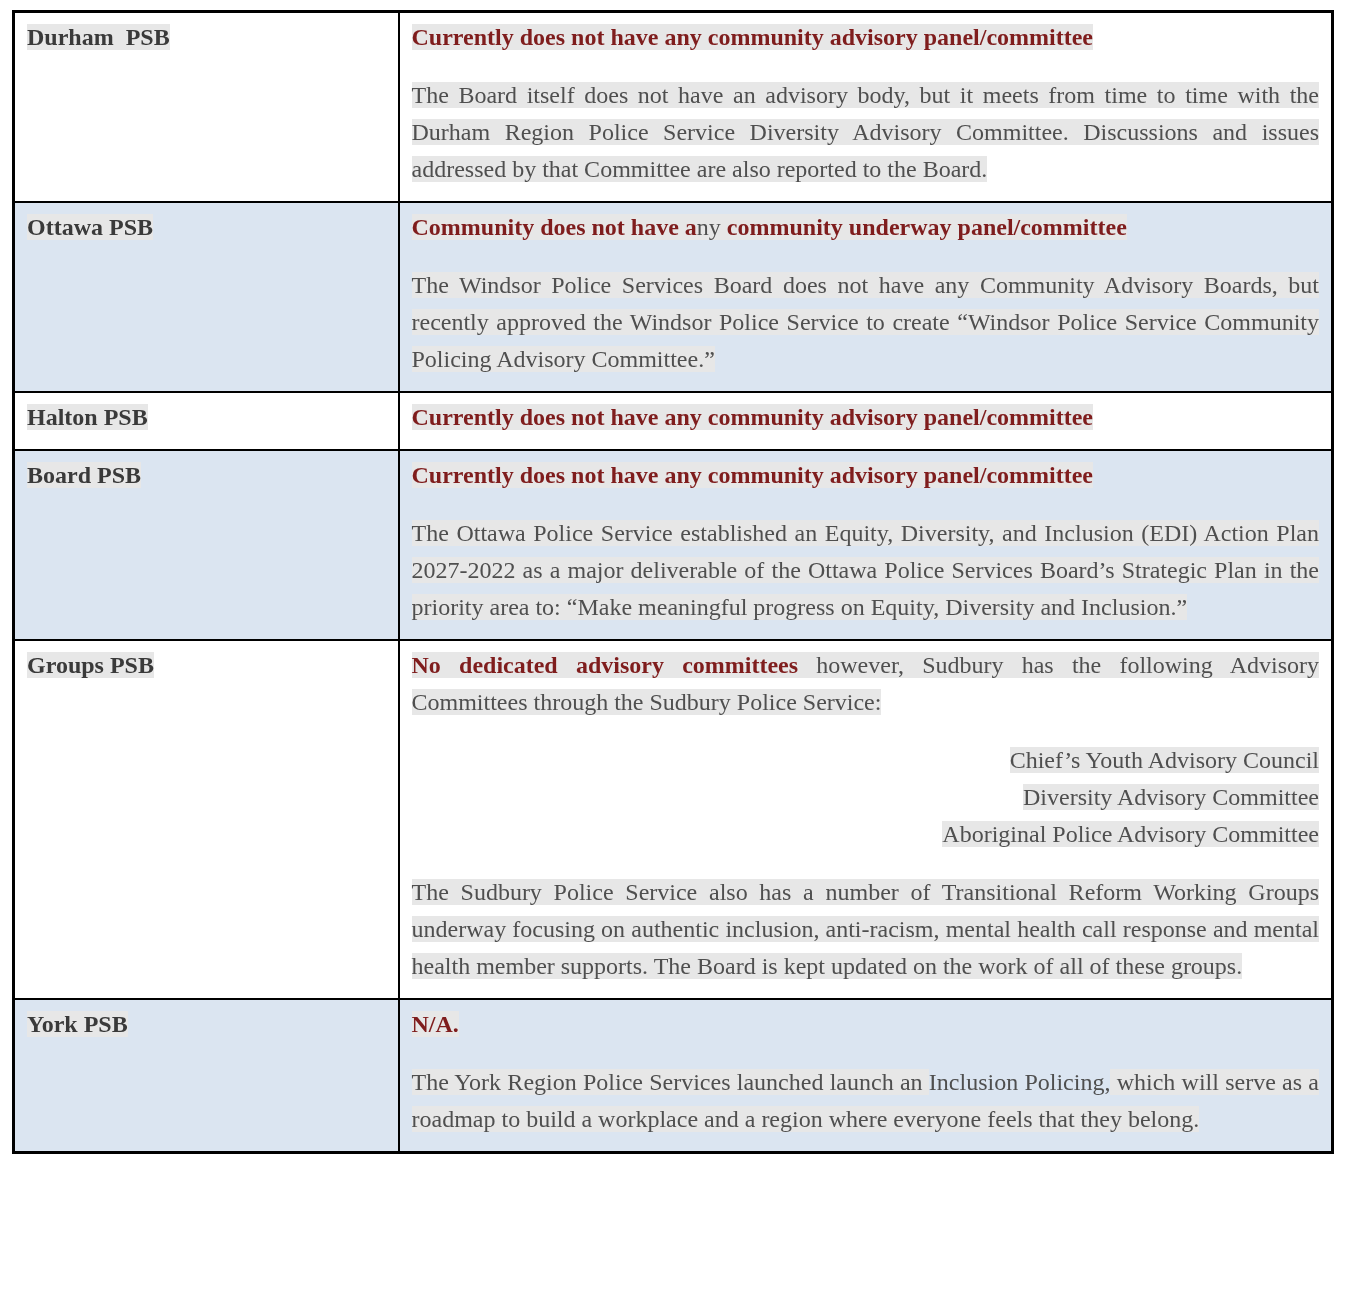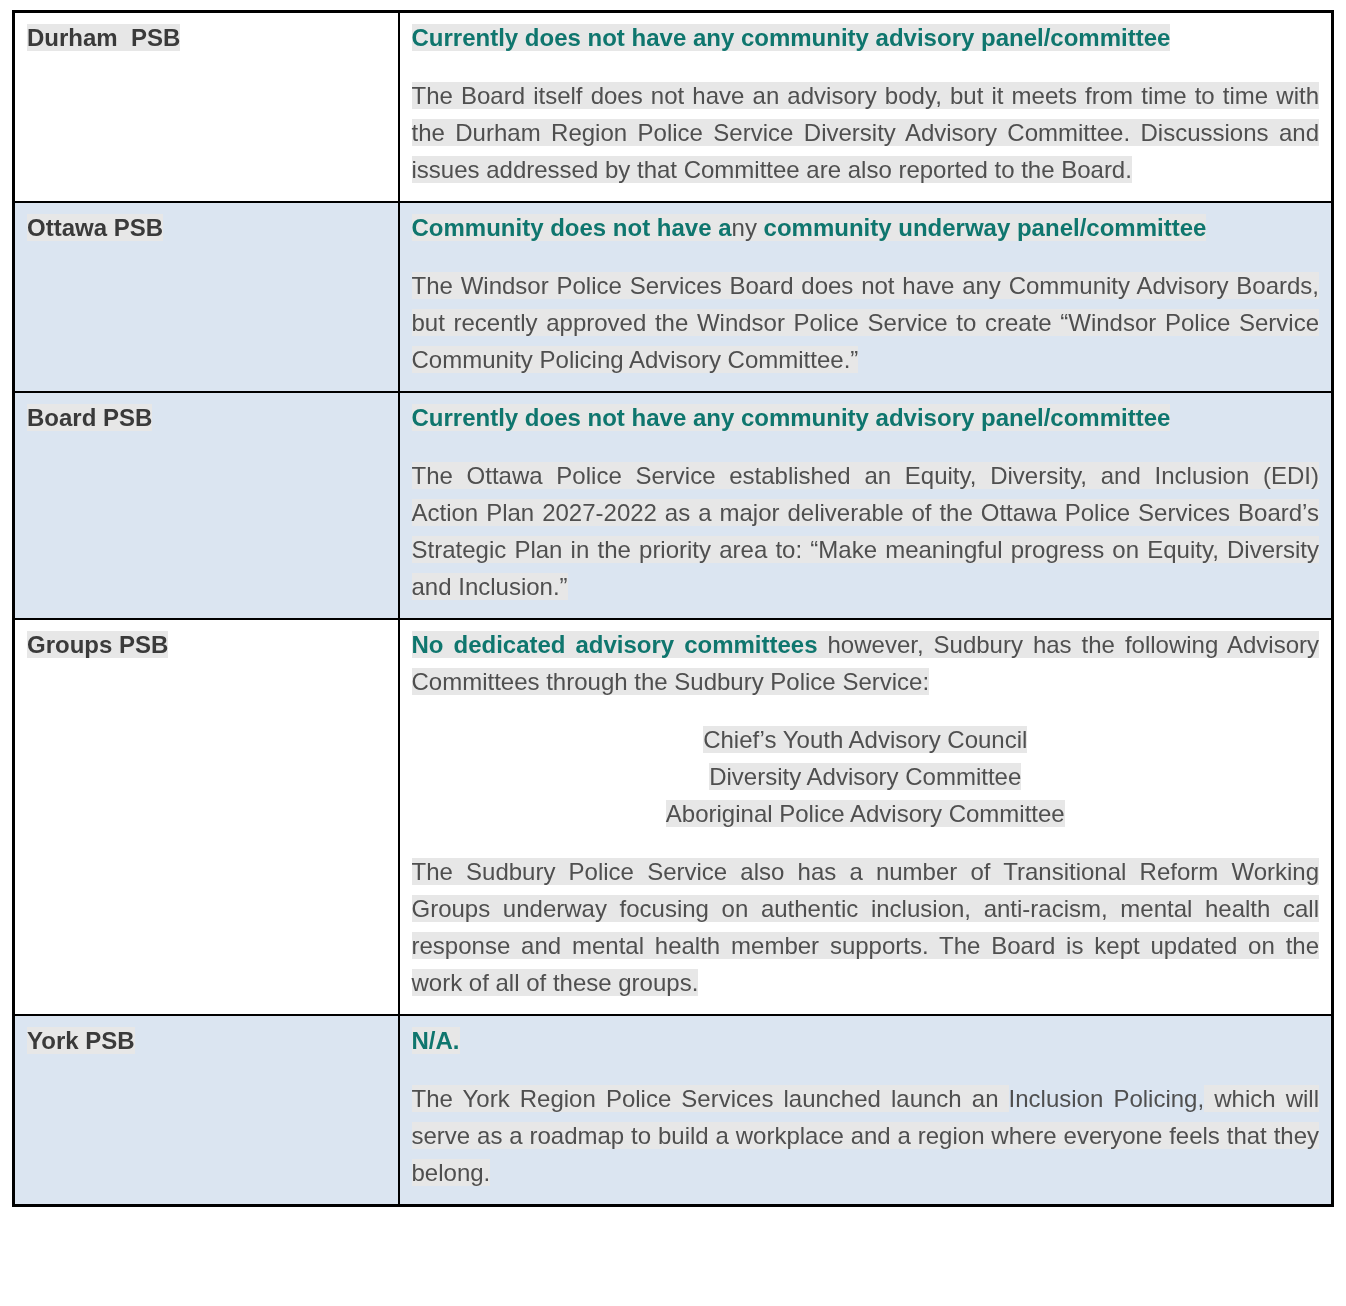--- a/index.html
+++ b/index.html
@@ -5,20 +5,21 @@
   html, body {
     margin: 0;
     padding: 0;
     background: #ffffff;
     font-family: "Liberation Sans", "DejaVu Sans", sans-serif;
   }
   .doc {
     width: 1346px;
     box-sizing: border-box;
     padding: 10px 12px 10px 12px;
+    font-family: Liberation Serif, serif;
   }
   table.psb-table {
     border-collapse: collapse;
     width: 1322px;
     table-layout: fixed;
     border: 3px solid #000000;
   }
   col.c-label { width: 385px; }
   td {
     border: 2px solid #000000;
@@ -36,22 +37,22 @@
     color: #3a3a3a;
     white-space: pre-wrap;
   }
   .content p {
     margin: 0;
     font-size: 24px;
     line-height: 37px;
     color: #4f4f4f;
     text-align: justify;
   }
-  .content p.list-line { text-align: center; }
-  .content p strong { color: #0f766e; }
+  .content p.list-line { text-align: right; }
+  .content p strong { color: #7f1d1d; }
   .gap-above { margin-top: 21px !important; }
   .hl { background: #e7e7e7; }
   .no-hl { background: transparent; }
 </style>
 </head>
 <body>
 
 <div class="doc">
   <table class="psb-table">
     <colgroup>
@@ -73,20 +74,28 @@
       <tr class="row-alt">
         <td>
           <span class="label hl">Ottawa PSB</span>
         </td>
         <td class="content">
           <p><strong class="hl">Community does not have a</strong><span class="hl">ny </span><strong class="hl">community underway panel/committee</strong></p>
           <p class="gap-above"><span class="hl">The Windsor Police Services Board does not have any Community Advisory Boards, but recently approved the Windsor Police Service to create “Windsor Police Service Community Policing Advisory Committee.”</span></p>
         </td>
       </tr>
 
+      <tr class="row-plain">
+        <td>
+          <span class="label hl">Halton PSB</span>
+        </td>
+        <td class="content">
+          <p><strong class="hl">Currently does not have any community advisory panel/committee</strong></p>
+        </td>
+      </tr>
 
       <tr class="row-alt">
         <td>
           <span class="label hl">Board PSB</span>
         </td>
         <td class="content">
           <p><strong class="hl">Currently does not have any community advisory panel/committee</strong></p>
           <p class="gap-above"><span class="hl">The Ottawa Police Service established an Equity, Diversity, and Inclusion (EDI) Action Plan 2027-2022 as a major deliverable of the Ottawa Police Services Board’s Strategic Plan in the priority area to: “Make meaningful progress on Equity, Diversity and Inclusion.”</span></p>
         </td>
       </tr>

